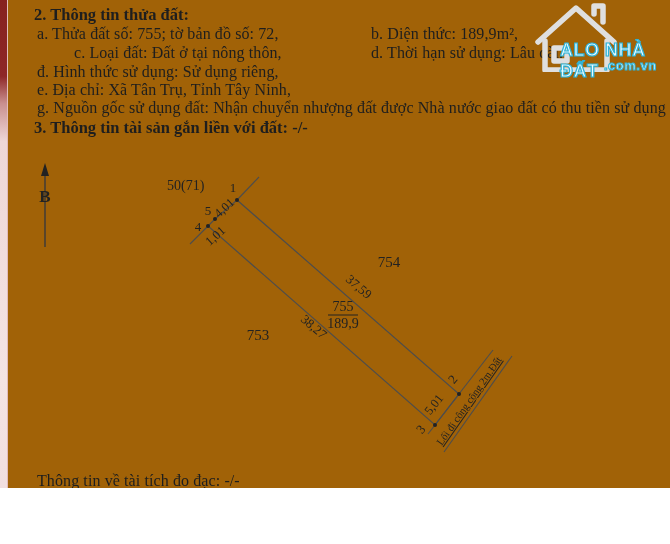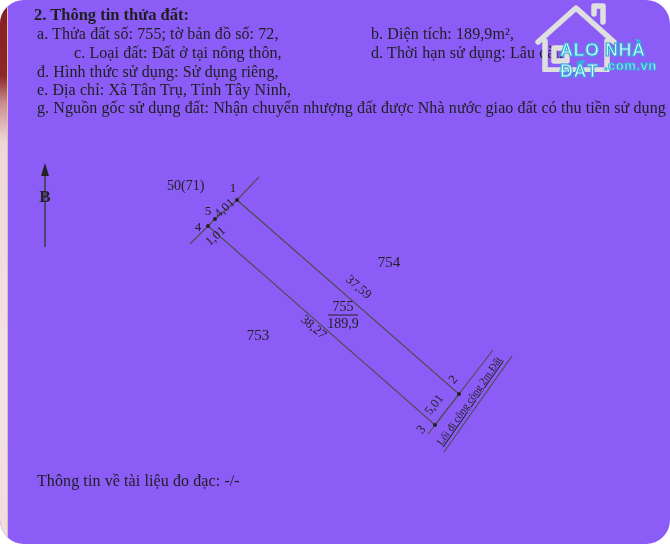--- a/index.html
+++ b/index.html
@@ -1,23 +1,22 @@
 <!DOCTYPE html>
 <html><head>
 <meta charset="utf-8">
 <style>
   html,body{margin:0;padding:0;background:#ffffff;}
   #page{
     position:relative;
-    width:670px;height:544px;
-    background:#8b5cf6;
+    width:670px;height:488px;
+    background:#a16207;
     overflow:hidden;
     font-family:"Liberation Serif","DejaVu Serif",serif;
     color:#1e1e1e;
-    border-radius:24px;
   }
   .abs{position:absolute;white-space:nowrap;}
   .line{font-size:16px;letter-spacing:0.1px;text-align:right;}
   .heading{font-size:16.5px;font-weight:bold;}
   
   #left-stripe{
     position:absolute;left:0;top:0;width:7px;height:544px;
     background:linear-gradient(180deg,#86211f 0%,#8e2727 14%,#c98f8f 19%,#eed7d7 26%,#f4e4e4 70%,#f0dcdc 100%);
     border-right:1px solid #e3bcbc;
   }
@@ -48,31 +47,32 @@
 </head>
 <body>
 
 <div id="page">
 
   <div id="left-stripe"></div>
 
   <div class="abs heading" style="left:34px;top:5px;">2. Thông tin thửa đất:</div>
 
   <div class="abs line" style="left:37px;top:25px;">a. Thửa đất số: 755; tờ bản đồ số: 72,</div>
-  <div class="abs line" style="left:371px;top:25px;">b. Diện tích: 189,9m²,</div>
+  <div class="abs line" style="left:371px;top:25px;">b. Diện thức: 189,9m²,</div>
 
   <div class="abs line" style="left:37px;top:44px;margin-left:37px;">c. Loại đất: Đất ở tại nông thôn,</div>
   <div class="abs line" style="left:371px;top:44px;">d. Thời hạn sử dụng: Lâu dài.</div>
 
   <div class="abs line" style="left:37px;top:63px;">đ. Hình thức sử dụng: Sử dụng riêng,</div>
 
   <div class="abs line" style="left:37px;top:81px;">e. Địa chỉ: Xã Tân Trụ, Tỉnh Tây Ninh,</div>
 
   <div class="abs line" style="left:37px;top:99px;">g. Nguồn gốc sử dụng đất: Nhận chuyển nhượng đất được Nhà nước giao đất có thu tiền sử dụng đất.</div>
 
+  <div class="abs heading" style="left:34px;top:118px;">3. Thông tin tài sản gắn liền với đất: -/-</div>
 
   <svg class="abs" style="left:0;top:160px;" width="670" height="308" viewBox="0 0 670 308">
 
     <g>
       <line x1="45" y1="13" x2="45" y2="87" stroke="#3a3a3a" stroke-width="1.4"></line>
       <polygon points="45,3 41,16 49,16" fill="#222"></polygon>
     </g>
     <text x="45" y="42" text-anchor="middle" font-size="17" font-weight="bold">B</text>
 
     <text x="167" y="30" font-size="14">50(71)</text>
@@ -105,21 +105,21 @@
     <text x="343" y="151" text-anchor="middle" font-size="14">755</text>
     <line x1="328" y1="155" x2="358" y2="155" stroke="#222" stroke-width="1"></line>
     <text x="343" y="168" text-anchor="middle" font-size="14">189,9</text>
 
     <text x="389" y="107" text-anchor="middle" font-size="15">754</text>
     <text x="258" y="180" text-anchor="middle" font-size="15">753</text>
 
     <text text-anchor="middle" font-size="10.5" text-decoration="underline" transform="translate(472,243) rotate(-55)">Lối đi công cộng 2m.Đất</text>
   </svg>
 
-  <div class="abs line" style="left:37px;top:472px;">Thông tin về tài liệu đo đạc: -/-</div>
+  <div class="abs line" style="left:37px;top:472px;">Thông tin về tài tích đo đạc: -/-</div>
 
   <div id="watermark">
     <svg id="wm-house" width="92" height="72" viewBox="0 0 92 72">
       <g fill="none" stroke="#dfdfdf" stroke-width="5.5" stroke-linejoin="round" stroke-linecap="round">
         <path d="M8,42 L46,8 L84,42"></path>
         <path d="M64,14 L64,6 L73,6 L73,22"></path>
         <path d="M15,41 L15,70 L77,70 L77,41"></path>
         <rect x="24" y="48" width="13" height="13"></rect>
       </g>
     </svg>

